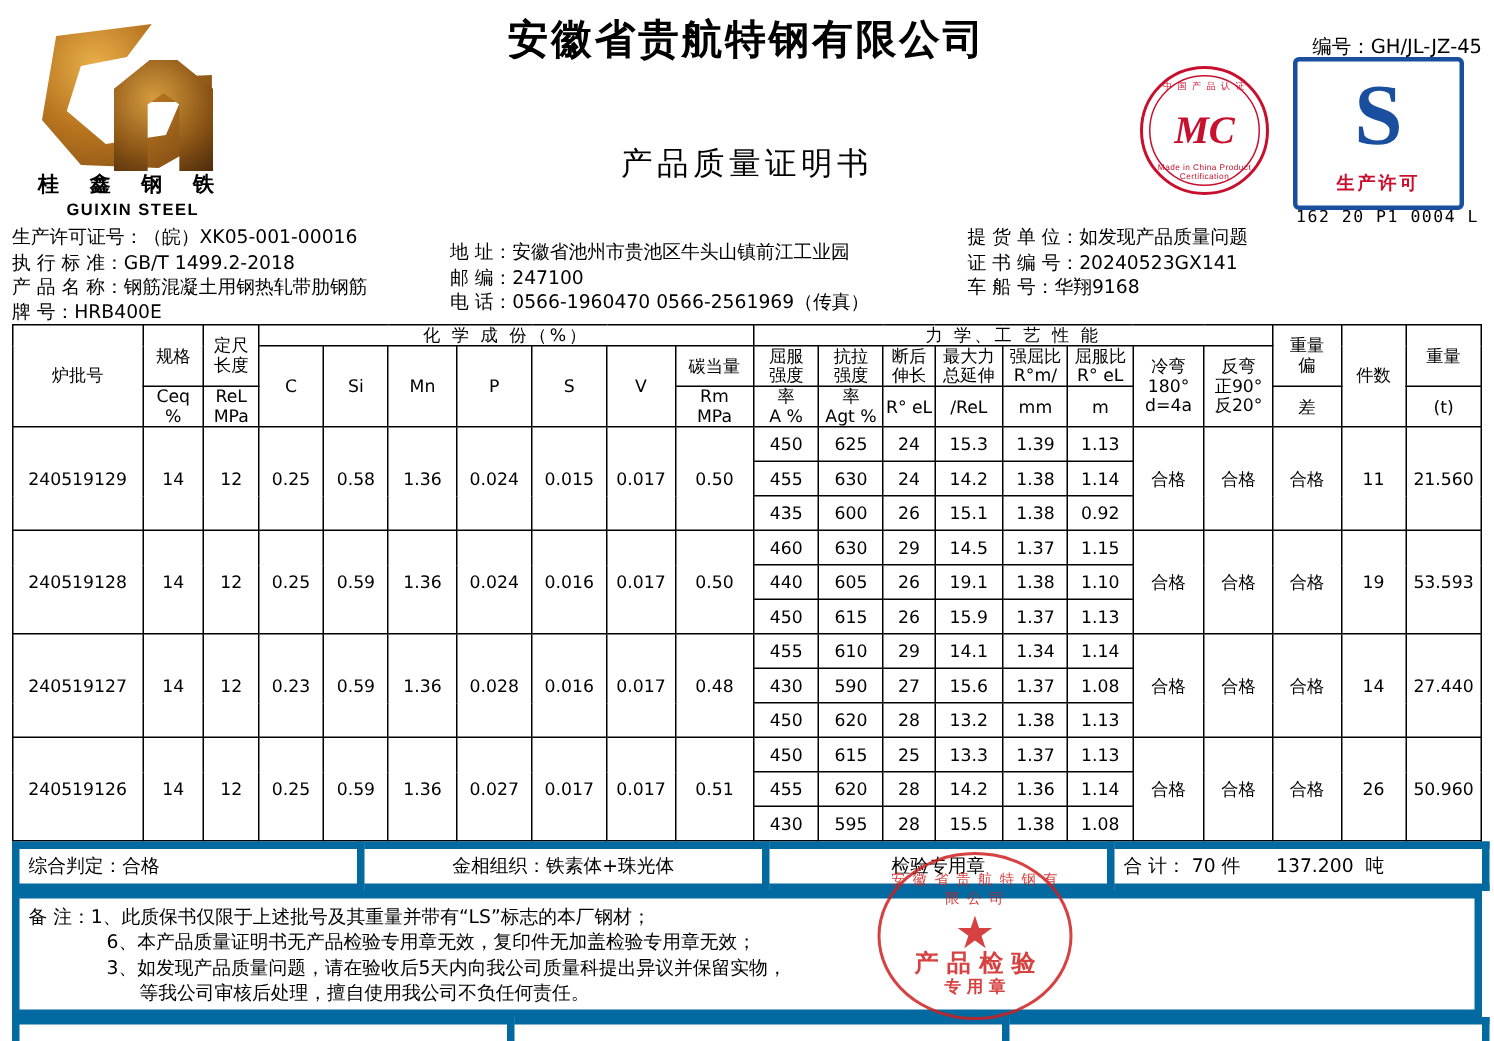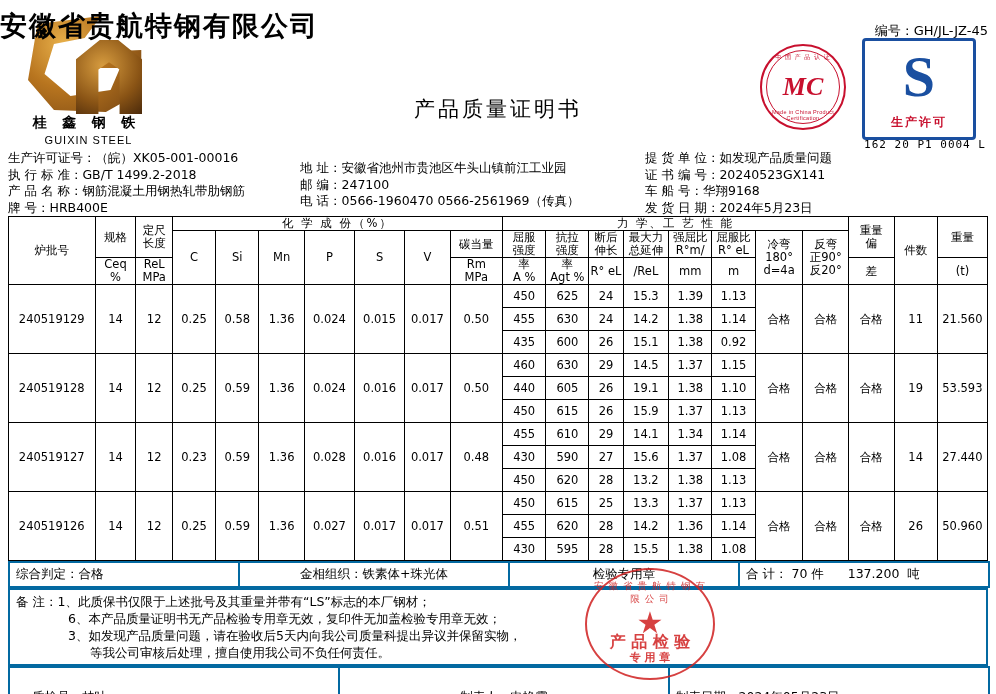--- a/index.html
+++ b/index.html
@@ -6,21 +6,21 @@
   body{
     width:996px;height:694px;background:#fff;
     font-family:"Liberation Sans","DejaVu Sans",sans-serif;
     color:#000;overflow:hidden;
   }
   .page{position:relative;width:996px;height:694px;}
 
   
   .hdr{position:relative;height:150px;}
   .company{
-    position:absolute;left:0;right:0;top:8px;text-align:left;
+    position:absolute;left:0;right:0;top:8px;text-align:center;
     font-size:27px;font-weight:bold;letter-spacing:2px;
     font-family:"DejaVu Sans",sans-serif;
   }
   .doctitle{
     position:absolute;left:0;right:0;top:95px;text-align:center;
     font-size:21px;letter-spacing:3px;font-family:"DejaVu Sans",sans-serif;
   }
   .docno{
     position:absolute;right:8px;top:22px;font-size:13px;
     font-family:"DejaVu Sans",sans-serif;white-space:nowrap;
@@ -44,25 +44,25 @@
   }
   .logo .mark2{
     position:absolute;left:58px;top:26px;width:66px;height:74px;
     background:radial-gradient(circle at 40% 35%, #d79c3f 0%, #8a5415 60%, #4b2a0b 100%);
     clip-path:polygon(36% 0%,64% 0%,100% 26%,100% 100%,66% 100%,66% 40%,
                       50% 30%,34% 40%,34% 100%,0% 100%,0% 26%);
   }
   .logo .cn{
     position:absolute;left:0;right:0;top:100px;text-align:center;
     font-size:14px;font-weight:bold;letter-spacing:6px;
-    font-family:Liberation Serif, serif;
+    font-family:Liberation Mono, monospace;
   }
   .logo .en{
     position:absolute;left:3px;right:0;top:120px;text-align:center;
-    font-size:11px;font-weight:normal;letter-spacing:1px;
+    font-size:11px;font-weight:bold;letter-spacing:1px;
   }
 
   
   .mc{
     position:absolute;right:150px;top:44px;width:82px;height:82px;border-radius:50%;
     border:2px solid #c8102e;color:#c8102e;
   }
   .mc .ring{
     position:absolute;inset:4px;border-radius:50%;border:1px solid #c8102e;
   }
@@ -117,21 +117,21 @@
   .hdrsp{letter-spacing:2px;}
   .unit{font-size:10.5px;}
   .grp td{height:22px;}
   .mech{font-size:11.5px;}
 
   
   .foot{
     border-collapse:collapse;width:980px;margin:0 8px;table-layout:fixed;
     font-family:"DejaVu Sans",sans-serif;
   }
-  .foot td{border:2px solid #0369a1;font-size:12.5px;padding:3px 6px;}
+  .foot td{border:5px solid #0369a1;font-size:12.5px;padding:3px 6px;}
   .notes{font-size:11.5px;line-height:17px;text-align:left;}
   .notes div{white-space:nowrap;}
   .lastrow td{font-size:12.5px;padding:21px 6px;}
 
   .relpos{position:relative;}
   
   .stamp{
     position:absolute;left:585px;top:568px;width:126px;height:108px;
     border:2.5px solid #d02020;border-radius:50%;color:#d02020;
     opacity:.85;pointer-events:none;
@@ -195,21 +195,20 @@
     </div>
     <div class="col c2">
       <div class="row"><span class="lbl">地    址：</span><span>安徽省池州市贵池区牛头山镇前江工业园</span></div>
       <div class="row"><span class="lbl">邮    编：</span><span>247100</span></div>
       <div class="row"><span class="lbl">电    话：</span><span>0566-1960470  0566-2561969（传真）</span></div>
     </div>
     <div class="col c3">
       <div class="row"><span class="lbl">提 货 单 位：</span><span>如发现产品质量问题</span></div>
       <div class="row"><span class="lbl">证 书 编 号：</span><span>20240523GX141</span></div>
       <div class="row"><span class="lbl">车 船 号：</span><span>华翔9168</span></div>
-      <div class="row"><span class="lbl">发 货 日 期：</span><span>2024年5月23日</span></div>
     </div>
   </div>
 
   <table class="main">
     <colgroup>
       <col style="width:76px">
         <col style="width:36px">
         <col style="width:32px">
       <col style="width:38px">
         <col style="width:38px">

